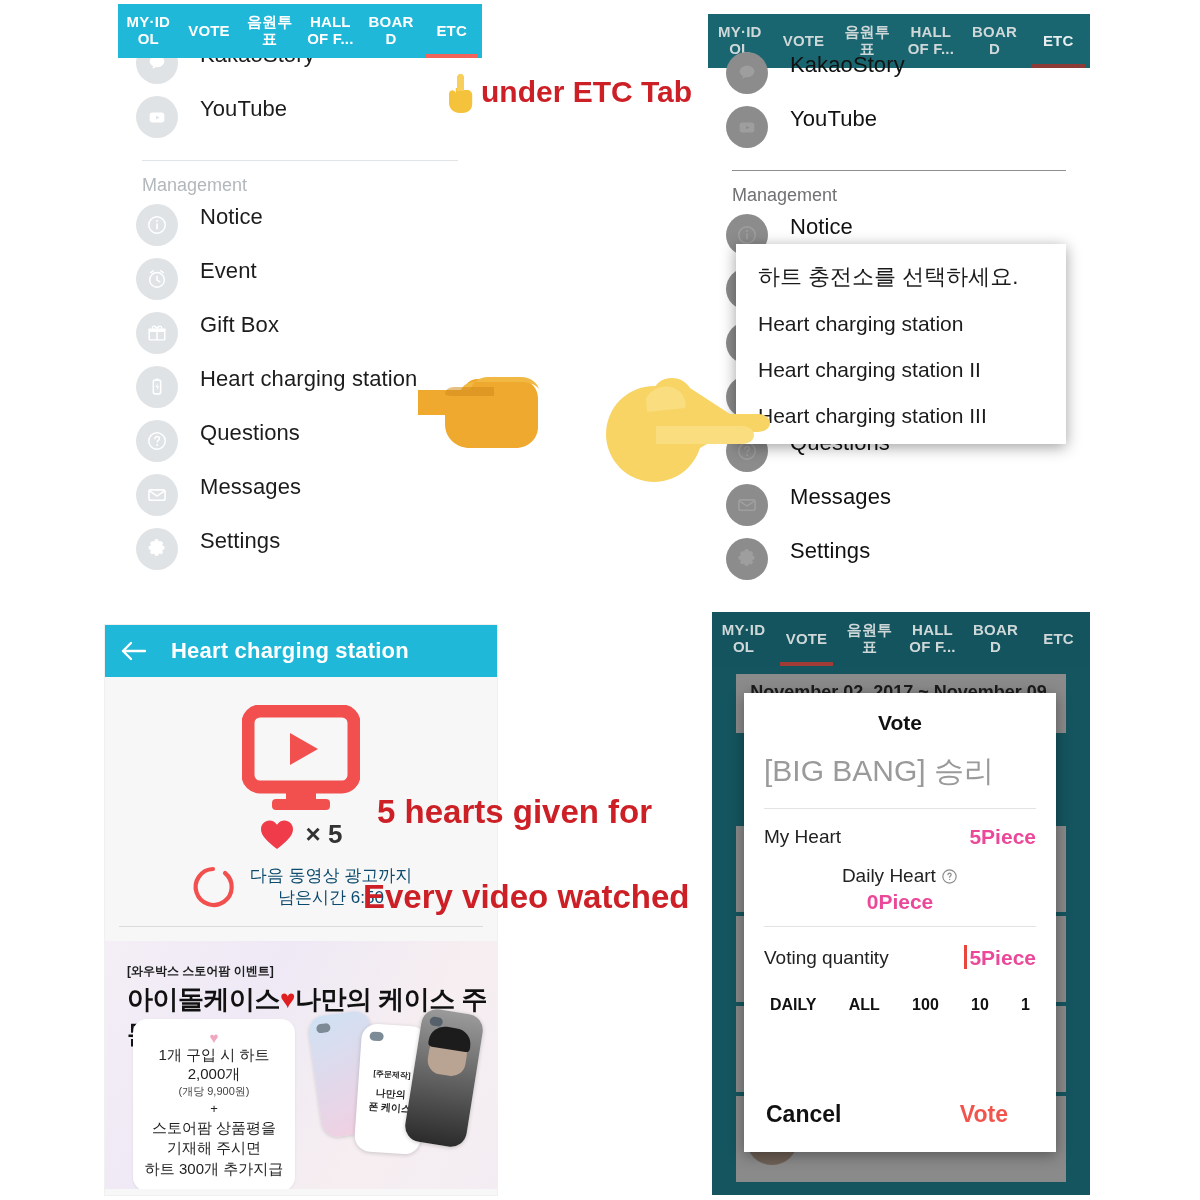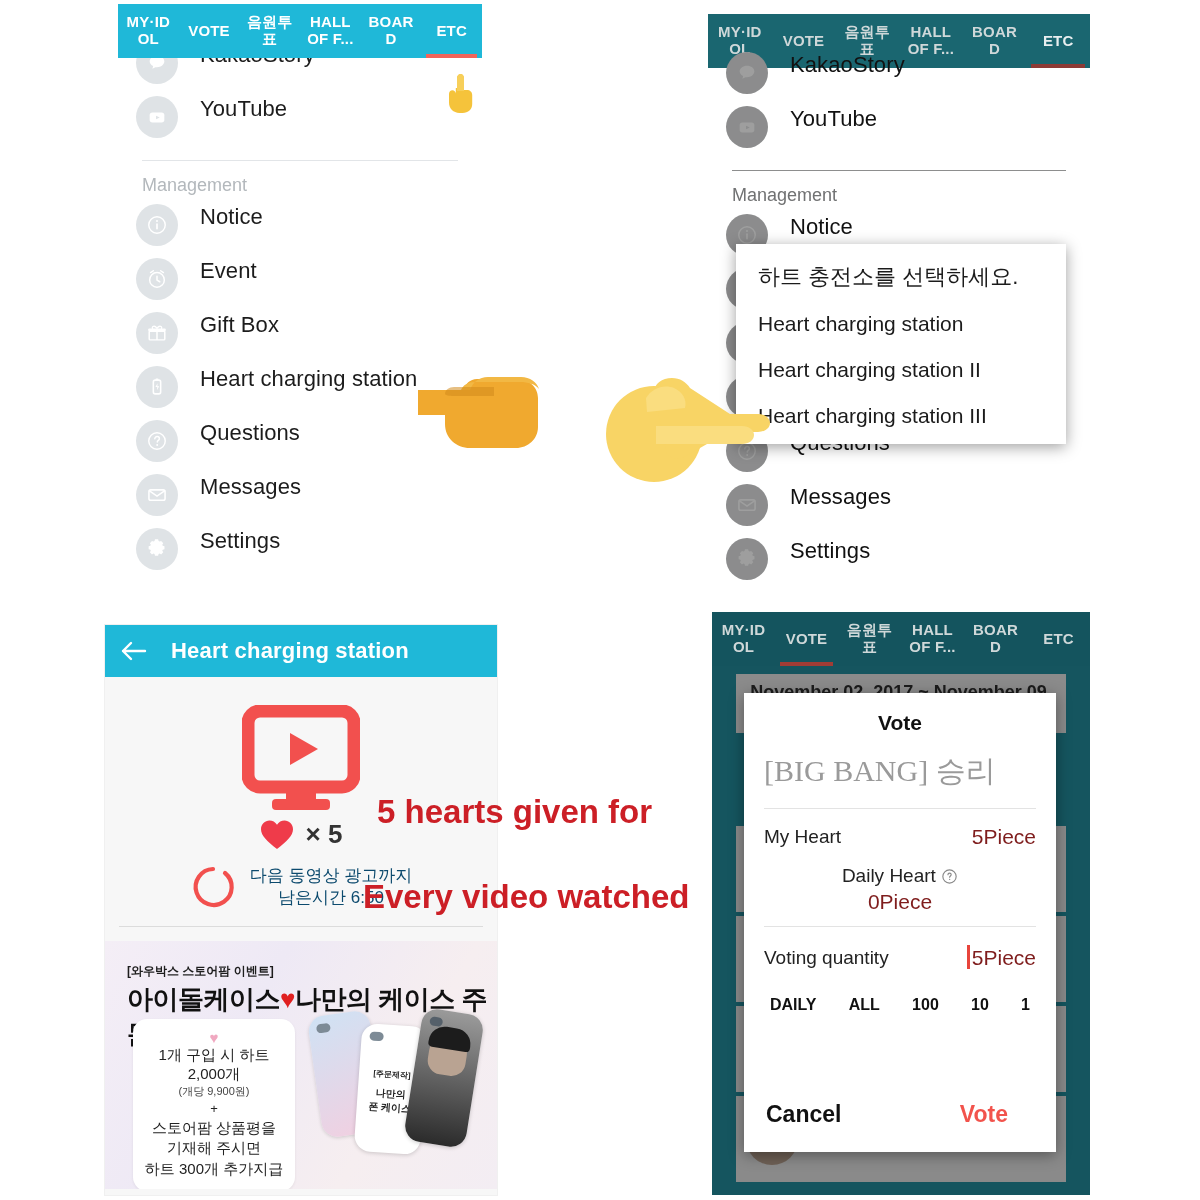--- a/index.html
+++ b/index.html
@@ -106,21 +106,21 @@
   .ad-card .l2 { font-size: 11px; color:#444; }
   .ad-card .l3 { font-size: 13px; color:#222; }
   .ad-card .l4 { font-size: 15px; color:#222; line-height:1.35;}
   .case { position:absolute; border-radius:16px; }
 
   
   .vd-title { text-align:center; font-size:21px; font-weight:700; color:#111; }
   .vd-name { font-size:30px; color:#9a9a9a; }
   .vd-row { display:flex; justify-content:space-between; align-items:center; }
   .vd-k { font-size:19px; color:#222; }
-  .vd-v { font-size:21px; font-weight:400; color:#7f1d1d; }
+  .vd-v { font-size:21px; font-weight:700; color:#ec4899; }
   .vd-line { height:1px; background:#e3e3e3; }
   .vd-chips { display:flex; justify-content:space-between; align-items:center; }
   .vd-chip { font-size:16px; font-weight:700; color:#111; }
   .vd-actions { display:flex; justify-content:space-between; align-items:center; }
   .vd-cancel { font-size:23px; font-weight:700; color:#111; }
   .vd-vote { font-size:23px; font-weight:700; color:#f2534c; }
   .caret { display:inline-block; width:3px; height:24px; background:#e8453c; vertical-align:-4px; margin-right:2px;}
 
   .dateband {
     position:absolute; background:#8b8b8b; color:#1b1b1b;
@@ -259,20 +259,21 @@
         </div>
     </div>
   </div>
 
   <div class="hand" style="left:443px; top:72px; width:34px; height:44px;">
     <svg width="34" height="44" viewBox="0 0 34 44">
       <path d="M14 6c0-2.2 1.6-4 3.6-4S21 3.8 21 6v12h2.8c3.3 0 5.4 2 5.4 5v9c0 5.5-4 9-9.6 9h-3.2C10.4 41 6 36.6 6 30.6V22c0-2.2 1.5-3.8 3.4-3.8 1.8 0 3.2 1.4 3.4 3.3V16h1.2z" fill="#f5c33b"></path>
       <path d="M14 6c0-2.2 1.6-4 3.6-4S21 3.8 21 6v13h-7z" fill="#f7cf5a"></path>
     </svg>
   </div>
+  <div class="anno" style="left:481px; top:73px;">under ETC Tab</div>
 
   <div class="panel" style="left:708px; top:14px; width:382px; height:576px;">
 
     <div class="tabbar dim" id="tabbar-2">
         <div class="tab">
           <span>MY·ID<br>OL</span>
           <span class="u"></span>
         </div>
         <div class="tab">
           <span>VOTE</span>
@@ -544,21 +545,21 @@
       </div>
       <div class="bgrow" style="left:24px; top:430px; width:330px; height:86px; padding-left:10px;">
         <div class="bgav"></div>
         <div class="bgrank">4</div>
         <div class="bgname">[EXO] 수호</div>
       </div>
     </div>
 
     <div class="dialog" style="left:32px; top:81px; width:312px; height:459px; padding:18px 20px 0 20px;">
       <div class="vd-title">Vote</div>
-      <div class="vd-name" style="margin-top:16px;font-family:Liberation Serif, serif;">[BIG BANG] 승리</div>
+      <div class="vd-name" style="margin-top:16px;">[BIG BANG] 승리</div>
       <div class="vd-line" style="margin-top:16px;"></div>
 
       <div id="vote-rows">
           <div class="vd-row" style="margin-top:16px;">
             <span class="vd-k">My Heart</span>
             <span class="vd-v">5Piece</span>
           </div>
           <div class="vd-row" style="margin-top:16px;flex-direction:column;">
             <span class="vd-k">Daily Heart <span style="display:inline-block;vertical-align:-3px;"><svg width="17" height="17" viewBox="0 0 24 24">
                   <circle cx="12" cy="12" r="9.4" fill="none" stroke="#888" stroke-width="1.6"></circle>

